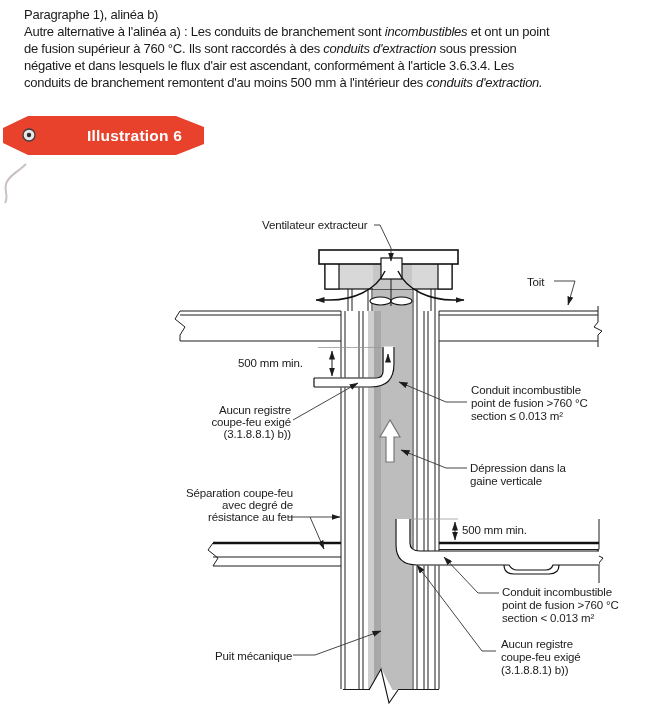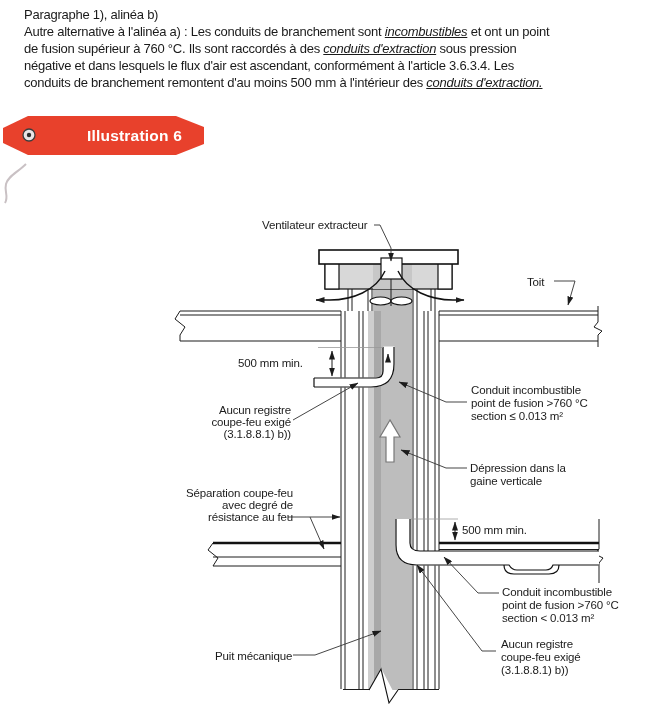--- a/index.html
+++ b/index.html
@@ -1,20 +1,20 @@
 <!DOCTYPE html>
 <html><head>
 <meta charset="utf-8">
 <style>
   html,body{margin:0;padding:0;background:#ffffff;}
   .page{position:relative;width:668px;height:718px;background:#ffffff;overflow:hidden;
         font-family:"Liberation Sans",sans-serif;}
   .paragraph{position:absolute;top:6px;left:24px;width:636px;
              font-size:13px;line-height:17px;color:#1a1a1a;letter-spacing:-0.25px;}
-  .paragraph i{font-style:italic;text-decoration:underline;}
+  .paragraph i{font-style:italic;}
   svg.diagram{position:absolute;top:0;left:0;}
   svg text{font-family:"Liberation Sans",sans-serif;font-size:11.5px;fill:#1b1b1b;letter-spacing:-0.15px;}
   svg text.end{text-anchor:end;}
   svg text.tag-text{font-size:15.5px;font-weight:bold;fill:#ffffff;letter-spacing:0.2px;}
   .ln{stroke:#1c1c1c;stroke-width:1;fill:none;}
   .ln2{stroke:#1c1c1c;stroke-width:1.2;fill:none;}
   .thick{stroke:#111111;stroke-width:2.6;fill:none;}
   .duct{stroke:#111111;stroke-width:1.2;fill:none;}
   .leader{stroke:#3c3c3c;stroke-width:0.95;fill:none;}
   .refline{stroke:#999999;stroke-width:0.8;fill:none;}

